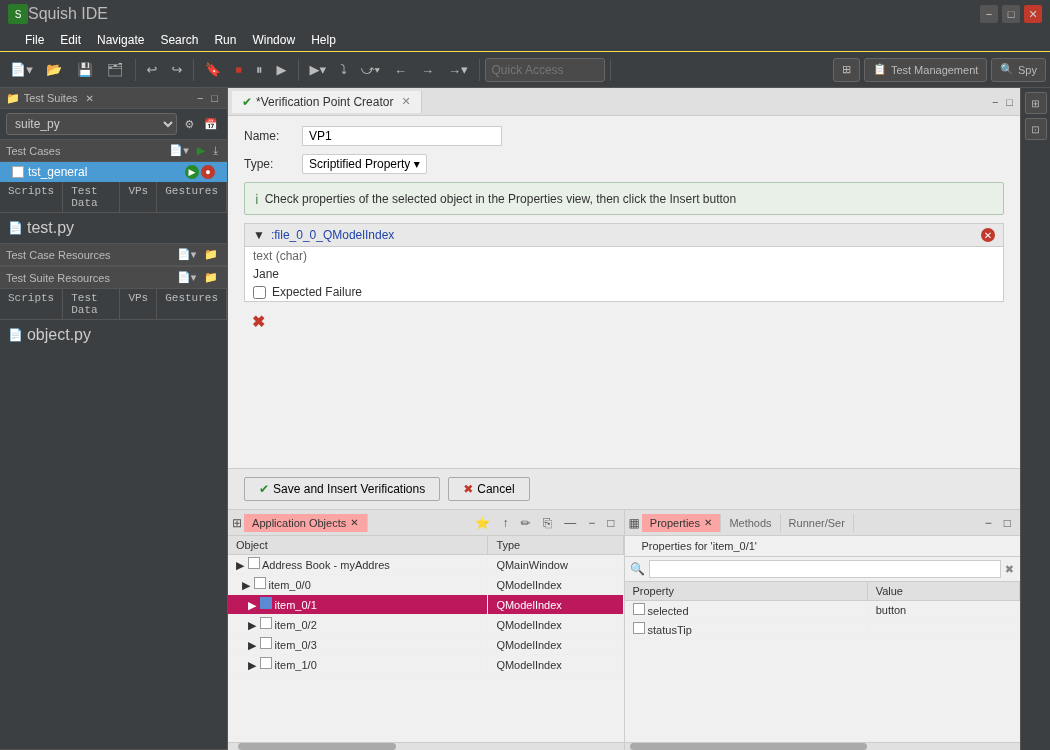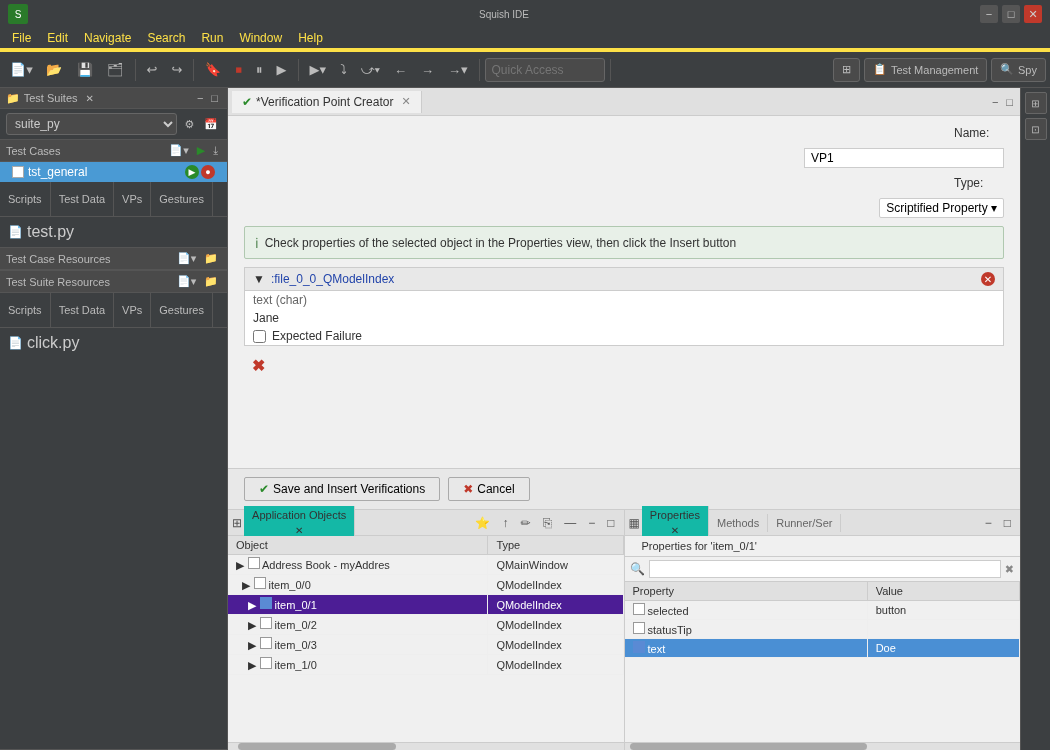--- a/index.html
+++ b/index.html
@@ -1,27 +1,27 @@
 <!DOCTYPE html>
 <html><head>
   <meta charset="utf-8">
   <style>
     * { box-sizing: border-box; margin: 0; padding: 0; }
     body { font-family: 'Segoe UI', Arial, sans-serif; font-size: 12px; background: #3c3f41; color: #333; overflow: hidden; width: 1050px; height: 750px; }
 
     
     #title-bar { background: #3c3f41; color: #bbb; height: 28px; display: flex; align-items: center; justify-content: space-between; padding: 0 8px; }
-    #title-bar .title { flex: 1; text-align: center; font-size: 10px; }
+    #title-bar .title { flex: 1; font-size: 16px; }
     #title-bar .win-controls { display: flex; gap: 4px; }
     #title-bar .win-btn { width: 18px; height: 18px; border-radius: 2px; border: none; background: #555; color: #ccc; cursor: pointer; font-size: 11px; display: flex; align-items: center; justify-content: center; }
     #title-bar .win-btn.close { background: #c0392b; }
     #title-bar .app-icon { width: 20px; height: 20px; background: #2a7a2a; border-radius: 2px; display: flex; align-items: center; justify-content: center; }
 
     
-    #menu-bar { background: #3c3f41; color: #fde047; height: 24px; display: flex; align-items: center; padding: 0 4px; border-bottom: 4px solid #fde047; }
+    #menu-bar { background: #3c3f41; color: #ffffff; height: 24px; display: flex; align-items: center; padding: 0 17px; border-bottom: 1px solid #fde047; }
     #menu-bar span { padding: 2px 8px; cursor: pointer; font-size: 12px; }
 
     
     #toolbar { background: #3c3f41; height: 36px; display: flex; align-items: center; padding: 0 4px; border-bottom: 1px solid #555; gap: 2px; }
     .tb-btn { background: transparent; border: 1px solid transparent; border-radius: 3px; padding: 3px 5px; cursor: pointer; color: #bbb; font-size: 13px; height: 28px; display: flex; align-items: center; }
     .tb-sep { width: 1px; height: 22px; background: #555; margin: 0 3px; }
     #quick-access { background: #4a4a4a; border: 1px solid #666; border-radius: 3px; color: #aaa; padding: 2px 6px; width: 120px; font-size: 12px; height: 24px; }
     .tb-right-btns { margin-left: auto; display: flex; gap: 4px; align-items: center; }
     .tb-right-btn { background: #4a4a4a; border: 1px solid #666; border-radius: 3px; padding: 3px 8px; color: #bbb; cursor: pointer; font-size: 11px; height: 24px; display: flex; align-items: center; gap: 4px; }
 
@@ -46,21 +46,21 @@
     
     #test-cases { flex-shrink: 0; }
     .tc-header { background: #4a4a4a; padding: 3px 6px; display: flex; align-items: center; justify-content: space-between; border-bottom: 1px solid #555; gap: 28px; }
     .tc-header .label { font-size: 11px; color: #bbb; }
     .tc-list { }
     .tc-item { padding: 3px 12px; display: flex; align-items: center; gap: 4px; background: #4a9ad4; color: white; cursor: pointer; }
     .tc-item .check { width: 12px; height: 12px; border: 1px solid #aaa; background: white; display: flex; align-items: center; justify-content: center; }
 
     
     .tab-bar { display: flex; background: #3c3f41; border-bottom: 1px solid #555; }
-    .tab-item { padding: 11px 8px; font-size: 11px; color: #bbb; cursor: pointer; border-right: 1px solid #555; }
+    .tab-item { padding: 3px 8px; font-size: 11px; color: #bbb; cursor: pointer; border-right: 1px solid #555; font-family: Liberation Mono, monospace; }
 
     
     .tree-area { padding: 4px; }
     .tree-item { display: flex; align-items: center; gap: 4px; padding: 2px 4px; cursor: pointer; }
     .tree-item .icon { font-size: 12px; }
     .tree-item .label { font-size: 16px; color: #ccc; }
 
     
     #tc-resources { flex-shrink: 0; border-bottom: 1px solid #555; }
     #suite-resources { flex: 1; }
@@ -68,21 +68,21 @@
     
     #right-content { flex: 1; display: flex; flex-direction: column; background: #2b2b2b; overflow: hidden; }
 
     
     #vp-creator { background: #f0f0f0; flex: 1; display: flex; flex-direction: column; border-bottom: 1px solid #ccc; }
     .vp-tab-bar { background: #e0e0e0; display: flex; align-items: center; border-bottom: 1px solid #ccc; height: 28px; padding: 0 4px; }
     .vp-tab { padding: 4px 10px; font-size: 12px; color: #333; cursor: pointer; display: flex; align-items: center; gap: 4px; background: #f0f0f0; border-right: 1px solid #ccc; }
     .vp-tab .check-icon { color: #2a8a2a; }
     .vp-tab-close { cursor: pointer; color: #888; margin-left: 4px; font-size: 11px; }
     .vp-body { padding: 10px 16px; flex: 1; overflow-y: auto; }
-    .vp-row { display: flex; align-items: flex-end; gap: 8px; margin-bottom: 8px; flex-direction: column; }
+    .vp-row { display: flex; align-items: center; gap: 8px; margin-bottom: 8px; }
     .vp-row label { font-size: 12px; color: #333; min-width: 50px; }
     .vp-row input { border: 1px solid #ccc; padding: 2px 6px; font-size: 12px; background: white; }
     .vp-type-select { border: 1px solid #ccc; padding: 2px 6px; font-size: 12px; background: white; border-radius: 2px; cursor: pointer; }
     .vp-info-box { background: #e8f0e8; border: 1px solid #b0c8b0; padding: 6px 10px; margin-bottom: 8px; display: flex; align-items: center; gap: 6px; font-size: 12px; color: #333; border-radius: 2px; }
     .vp-info-icon { color: #5a8a5a; font-size: 14px; }
 
     
     .vp-prop-tree { border: 1px solid #ccc; background: white; margin-bottom: 8px; }
     .vp-prop-header { background: #e8e8e8; display: flex; align-items: center; gap: 6px; padding: 4px 8px; border-bottom: 1px solid #ccc; }
     .vp-prop-header .arrow { color: #333; cursor: pointer; }
@@ -98,30 +98,30 @@
     .vp-save-btn .check { color: #2a8a2a; }
     .vp-cancel-btn { background: #e8e8e8; border: 1px solid #aaa; padding: 4px 14px; font-size: 12px; cursor: pointer; display: flex; align-items: center; gap: 4px; border-radius: 2px; }
     .vp-cancel-btn .x { color: #c0392b; }
 
     
     #bottom-panels { display: flex; height: 240px; background: #f0f0f0; }
     .bottom-panel { flex: 1; border-right: 1px solid #ccc; display: flex; flex-direction: column; }
     .bottom-panel:last-child { border-right: none; }
     .bp-tab-bar { background: #e0e0e0; display: flex; align-items: center; border-bottom: 1px solid #ccc; height: 26px; padding: 0 4px; }
     .bp-tab { padding: 3px 8px; font-size: 11px; color: #333; cursor: pointer; background: #f0f0f0; border-right: 1px solid #ccc; display: flex; align-items: center; gap: 4px; }
-    .bp-tab-active { background: #14b8a6; flex-direction: column; }
+    .bp-tab-active { background: #fca5a5; }
     .bp-tab-inactive { background: #e0e0e0; color: #666; }
     .bp-tbtn { background: transparent; border: 1px solid transparent; border-radius: 2px; padding: 1px 4px; cursor: pointer; color: #555; font-size: 12px; }
     .bp-content { flex: 1; overflow-y: auto; }
 
     
     .ao-table { width: 100%; border-collapse: collapse; }
     .ao-table th { background: #e0e0e0; padding: 3px 8px; text-align: left; font-size: 11px; font-weight: normal; border-bottom: 1px solid #ccc; border-right: 1px solid #ccc; }
     .ao-table td { padding: 2px 8px; font-size: 11px; border-bottom: 1px solid #eee; border-right: 1px solid #eee; }
-    .ao-row-selected { background: #4c1d95; color: white; }
+    .ao-row-selected { background: #be185d; color: white; }
     .ao-row-selected td { color: white; }
     .ao-expand { color: #333; cursor: pointer; }
     .ao-checkbox { width: 12px; height: 12px; border: 1px solid #999; background: white; display: inline-block; }
     .ao-checkbox-blue { width: 12px; height: 12px; border: 1px solid #5a8ad4; background: #5a8ad4; display: inline-block; }
 
     
     .prop-search { padding: 3px 6px; display: flex; align-items: center; gap: 4px; border-bottom: 1px solid #ccc; background: #f0f0f0; }
     .prop-search input { flex: 1; border: 1px solid #ccc; padding: 2px 6px; font-size: 11px; background: white; }
     .prop-search .clear-btn { cursor: pointer; color: #888; font-size: 11px; }
     .prop-table { width: 100%; border-collapse: collapse; }
@@ -277,21 +277,21 @@
       </div>
       <div class="tab-bar">
         <div class="tab-item">Scripts</div>
         <div class="tab-item">Test Data</div>
         <div class="tab-item">VPs</div>
         <div class="tab-item">Gestures</div>
       </div>
       <div class="tree-area">
         <div class="tree-item">
           <span class="icon">📄</span>
-          <span class="label">click.py</span>
+          <span class="label">object.py</span>
         </div>
       </div>
     </div>
 
   </div>
 
   <div id="right-content">
 
     <div id="vp-creator">
       <div class="vp-tab-bar">
@@ -475,27 +475,20 @@
                 </td>
                 <td>button</td>
               </tr>
               <tr>
                 <td>
                   <span class="ao-checkbox"></span>
                   <span>statusTip</span>
                 </td>
                 <td></td>
               </tr>
-              <tr class="prop-row-selected">
-                <td>
-                  <span class="ao-checkbox-blue"></span>
-                  <span>text</span>
-                </td>
-                <td>Doe</td>
-              </tr>
             </tbody>
           </table>
         </div>
 
         <div style="height:8px;background:#e0e0e0;border-top:1px solid #ccc;">
           <div style="width:60%;height:100%;background:#aaa;border-radius:4px;margin-left:5px;"></div>
         </div>
       </div>
 
     </div>

